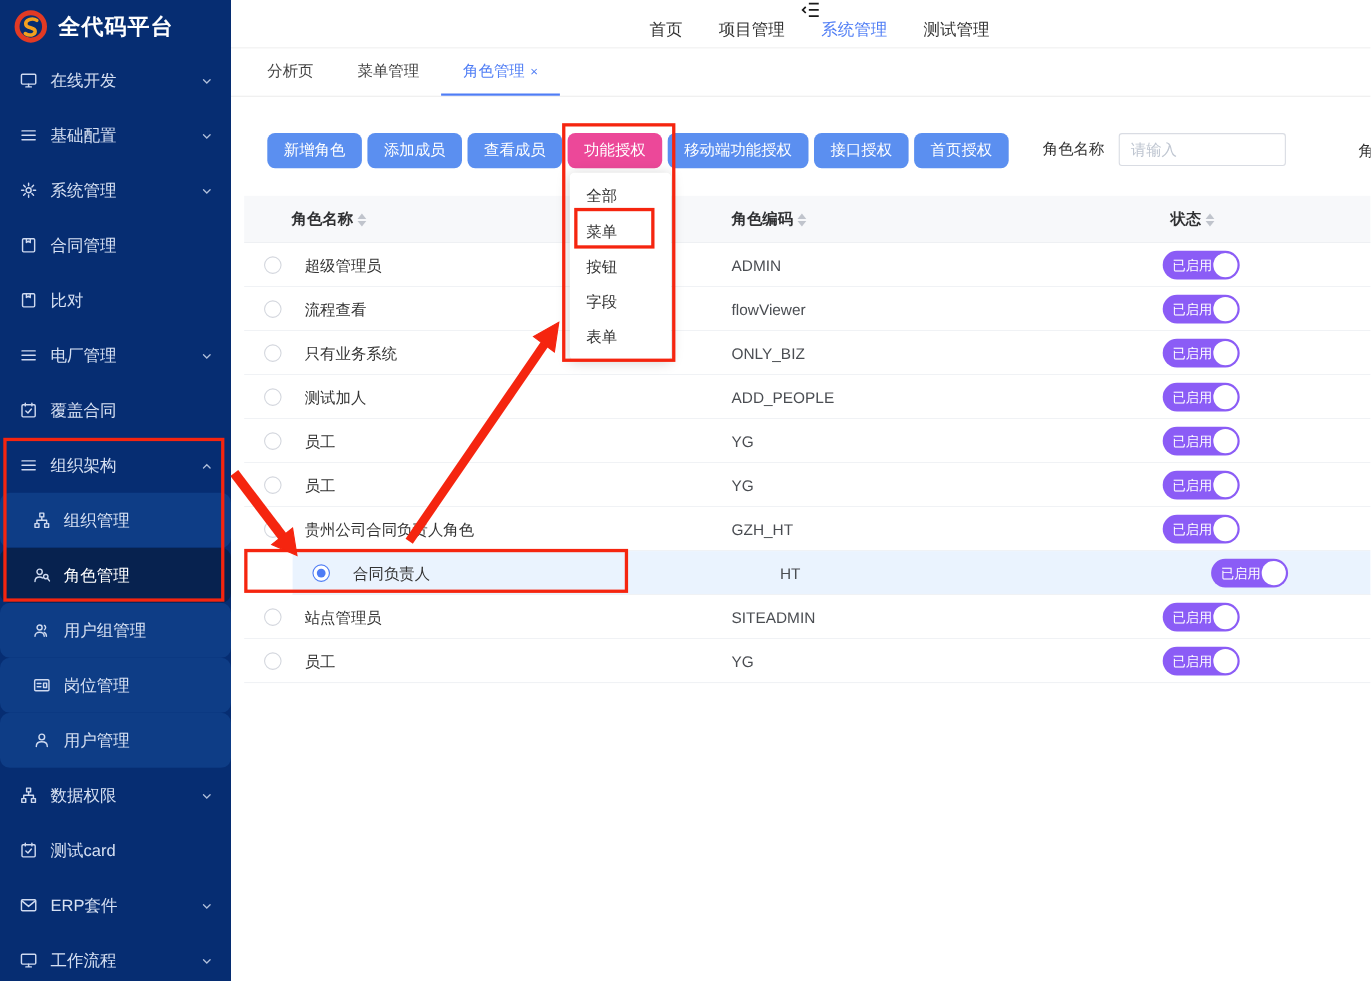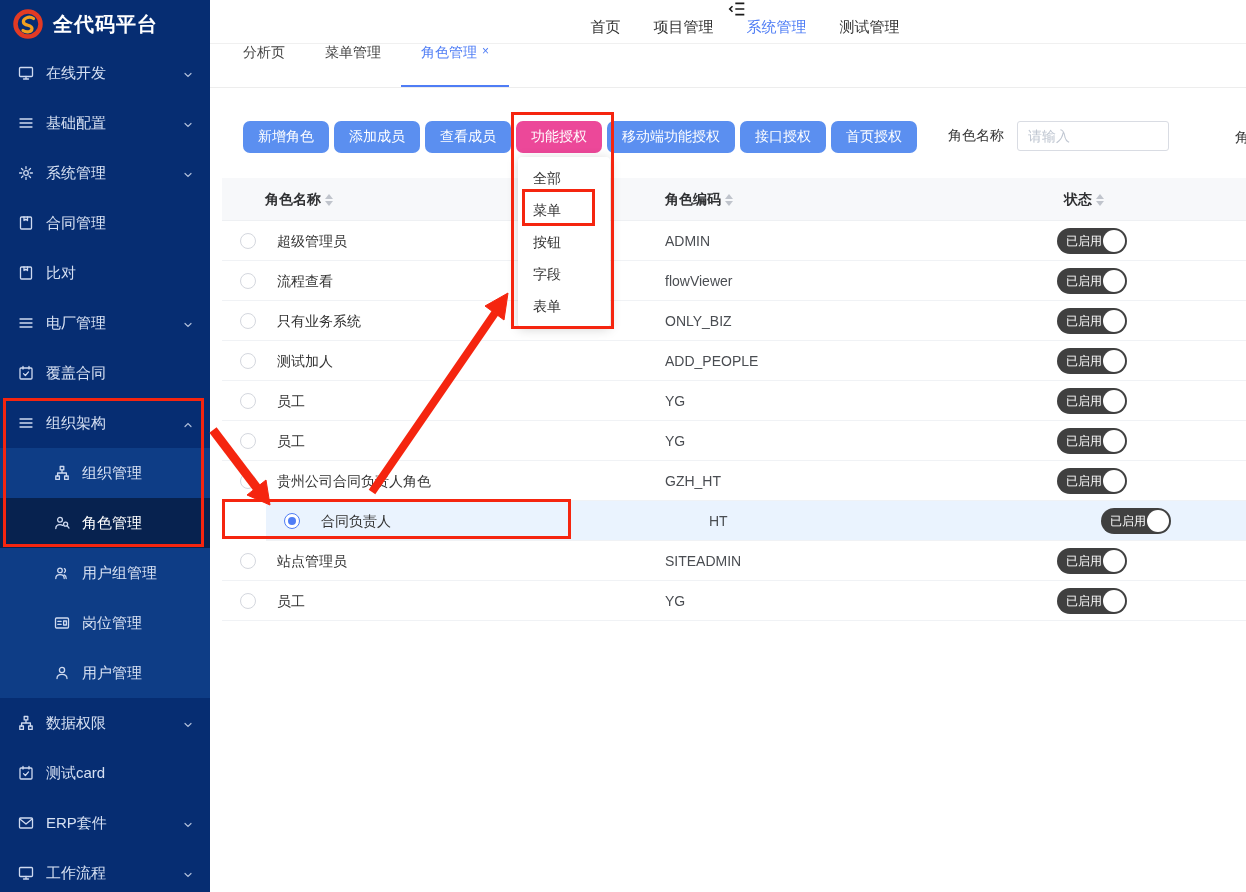--- a/index.html
+++ b/index.html
@@ -8,34 +8,34 @@
   .stage { position:relative; width:1246px; height:892px; }
 
   
   .sidebar { position:absolute; left:0; top:0; width:210px; height:892px; background:#062d72; }
   .logo { height:48px; display:flex; align-items:center; gap:9px; padding-left:12px; }
   .logo-title { color:#fff; font-size:20px; font-weight:bold; letter-spacing:1px; }
   .side-item { height:50px; display:flex; align-items:center; gap:12px; padding:0 16px 0 18px;
     color:#d6e0f2; font-size:15px; cursor:pointer; position:relative; }
   .side-item .lbl { flex:1; }
   .side-item .ic { display:flex; width:16px; height:16px; color:#cfdaf0; }
-  .side-item.sub { background:#0e3d86; padding-left:54px; }
+  .side-item.sub { background:#0e3d86; padding-left:30px;border-radius:9px; }
   .side-item.active { background:#07224f; color:#fff; }
   .side-item .chev { width:12px; height:12px; color:#aebdd9; }
 
   
   .main { position:absolute; left:210px; top:0; width:1036px; height:892px; background:#fff; }
   .topnav { height:44px; border-bottom:1px solid #f0f0f0; display:flex; align-items:center;flex-direction:column; }
   .collapse { margin-left:18px; width:18px; height:18px; color:#1a1a1a; cursor:pointer; }
   .topnav-items { display:flex; margin-left:34px; gap:33px; }
   .topnav-item { font-size:15px; color:#333; cursor:pointer; }
   .topnav-item.active { color:#4f7df5; }
 
   .tabbar { height:44px; border-bottom:1px solid #ededed; display:flex; align-items:stretch; padding-left:13px; }
-  .tab { padding:0 20px; display:flex; gap:5px; font-size:14px; color:#444;
+  .tab { padding:0 20px; display:flex; align-items:center; gap:5px; font-size:14px; color:#444;
     cursor:pointer; border-bottom:2px solid transparent; }
   .tab.active { color:#4f7df5; border-bottom-color:#4f7df5; }
   .tab .x { color:#4f7df5; font-size:12px; }
 
   
   .toolbar { position:absolute; left:33px; top:121px; display:flex; gap:5px; }
   .btn { height:32px; padding:0 15px; background:#5b8ff0; color:#fff; font-size:14px; border:none;
     border-radius:7px; cursor:pointer; white-space:nowrap; font-family:inherit; }
   .btn.hl { background:#ec4899; }
   .search { position:absolute; left:738px; top:121px; display:flex; align-items:center; gap:13px; }
@@ -58,21 +58,21 @@
   .trow { position:relative; height:40px; border-bottom:1px solid #f0f2f5; background:#fff; }
   .trow.selected { background:#eaf3fe;margin-left:44px; }
   .radio { position:absolute; left:18px; top:12px; width:16px; height:16px; border:1px solid #d4d7de;
     border-radius:50%; background:#fff; cursor:pointer; }
   .trow.selected .radio { border:1px solid #4f7df5; }
   .trow.selected .radio::after { content:""; position:absolute; left:3px; top:3px; width:8px; height:8px;
     border-radius:50%; background:#4f7df5; }
   .cell-name { position:absolute; left:55px; top:0; line-height:40px; font-size:14px; color:#333; }
   .cell-code { position:absolute; left:443px; top:0; line-height:40px; font-size:14px; color:#4a4d52; }
   .toggle { position:absolute; left:835px; top:7px; width:70px; height:26px; border-radius:13px;
-    background:#404040; cursor:pointer; }
+    background:#8b5cf6; cursor:pointer; }
   .toggle .t-lbl { position:absolute; left:9px; top:0; line-height:26px; font-size:12px; color:#fff; }
   .toggle .knob { position:absolute; right:2px; top:2px; width:22px; height:22px; border-radius:50%; background:#fff; }
 
   
   .dropdown { position:absolute; left:308px; top:157px; width:92px; background:#fff; border-radius:4px;
     box-shadow:0 2px 12px rgba(0,0,0,.18); padding:5px 0; z-index:50; }
   .dd-item { height:32px; line-height:32px; padding-left:15px; font-size:14px; color:#333; cursor:pointer; }
 
   
   .anno { position:absolute; border:3px solid #f5250f; z-index:100; pointer-events:none; }

